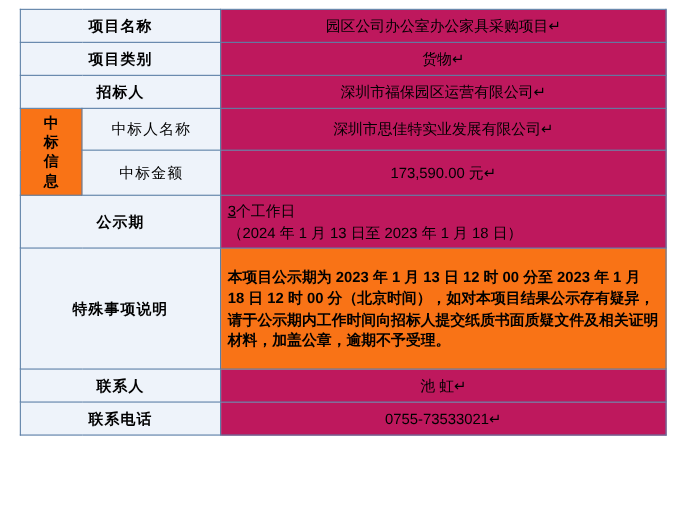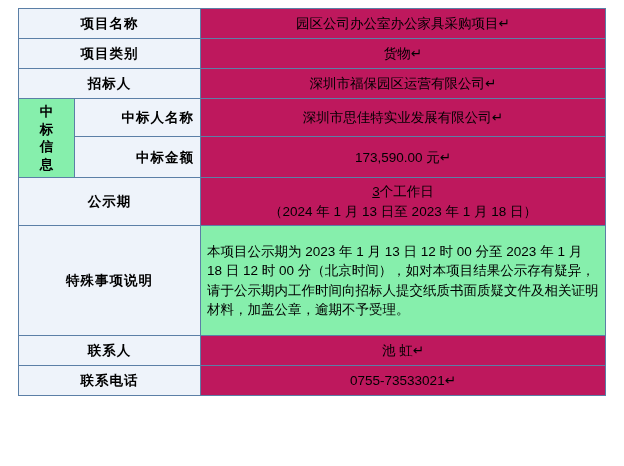--- a/index.html
+++ b/index.html
@@ -36,57 +36,58 @@
     vertical-align: middle;
   }
   td.label {
     background: #eef3fa;
     text-align: center;
     font-weight: bold;
     letter-spacing: 1px;
     white-space: nowrap;
   }
   td.label-narrow {
-    background: #86efac;
+    background: #f97316;
     text-align: center;
     font-weight: bold;
     width: 56px;
     letter-spacing: 0px;
   }
   td.label-sub {
     background: #eef3fa;
-    text-align: right;
-    font-weight: bold;
+    text-align: center;
+    font-weight: normal;
     letter-spacing: 1px;
     white-space: nowrap;
   }
   td.value {
     text-align: center;
     background: #be185d;
   }
   td.value-left {
     text-align: left;
-    background: #86efac;
+    background: #f97316;
     line-height: 1.5;
     padding: 6px 8px 6px 8px;
+    font-weight: bold;
   }
   .stacked-label {
     display: block;
     width: 22px;
     margin: 0 auto;
     line-height: 1.3;
     font-weight: bold;
     text-align: center;
   }
   .underline-num {
     text-decoration: underline;
   }
   .center-line {
     display: block;
-    text-align: center;
+    text-align: left;
   }
   .row-h1 { height: 30px; }
   .row-h2 { height: 30px; }
   .row-h3 { height: 30px; }
   .row-h4 { height: 34px; }
   .row-h5 { height: 36px; margin-left: 20px; }
   .row-h6 { height: 44px; }
   .row-h7 { height: 110px; }
   .row-h8 { height: 30px; margin-top: 24px; }
   .row-h9 { height: 30px; }

